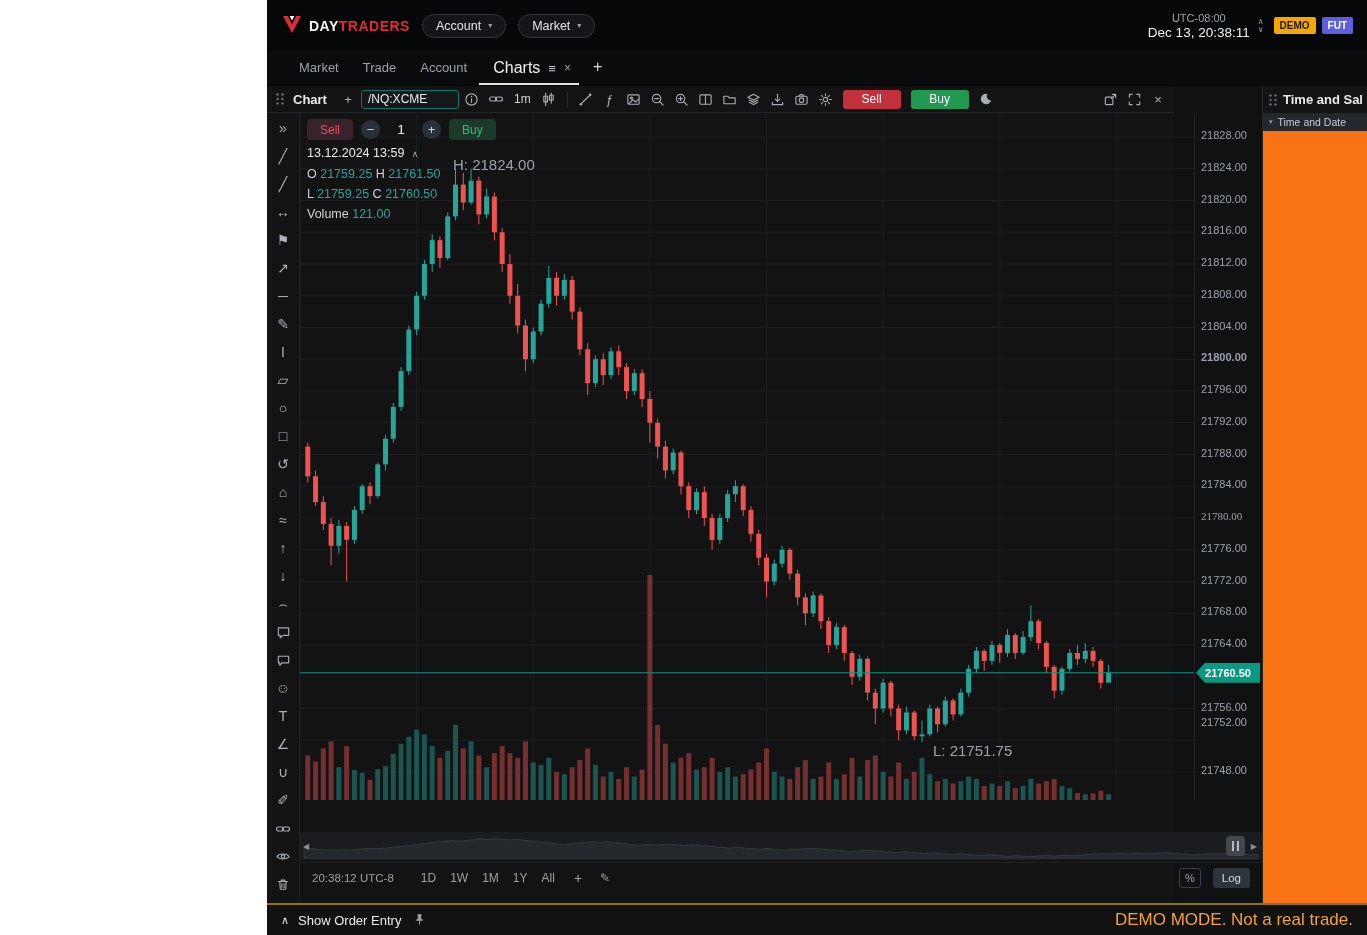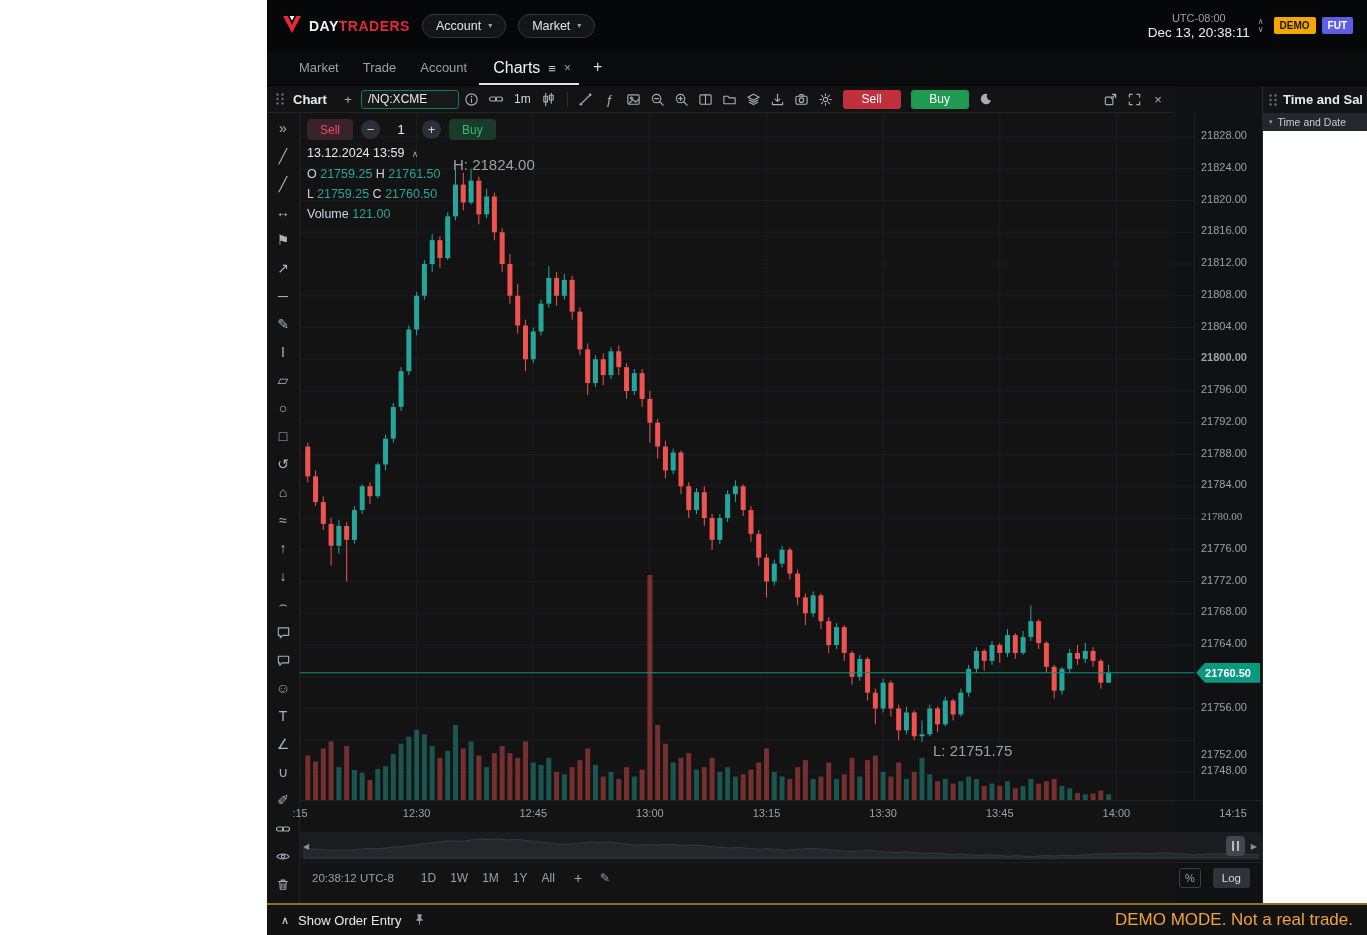--- a/index.html
+++ b/index.html
@@ -88,21 +88,21 @@
   .range-btn { font-size:12px; color:#9ba1a6; padding:2px 7px; cursor:pointer; }
   .badd { color:#9ba1a6; font-size:14px; padding:0 6px; cursor:pointer; }
   .bpencil { color:#9ba1a6; font-size:12px; padding:0 6px; cursor:pointer; }
   .bspacer { flex:1; }
   .pct-btn { width:22px; height:20px; border:1px solid #3a3f46; border-radius:3px; color:#9ba1a6; font-size:11px;
              display:flex; align-items:center; justify-content:center; cursor:pointer; }
   .log-btn { height:20px; padding:0 9px; background:#2f343b; border-radius:3px; color:#d6d9de; font-size:11.5px;
              display:flex; align-items:center; cursor:pointer; margin-left:6px; }
 
   
-  .right-panel { position:absolute; left:995px; top:86px; width:105px; height:817px; background:#ffffff; border-left:1px solid #26282c; }
+  .right-panel { position:absolute; left:995px; top:86px; width:105px; height:817px; background:#f97316; border-left:1px solid #26282c; }
   .rp-header { height:27px; background:#131416; display:flex; align-items:center; padding:0 4px; gap:4px;
                color:#e8eaec; font-weight:700; font-size:13px; white-space:nowrap; overflow:hidden; }
   .rp-colhead { height:18px; background:#24272c; color:#c9cdd3; font-size:10.5px; display:flex; align-items:center;
                 padding:0 6px; gap:5px; cursor:pointer; }
   .rp-colhead .caret { font-size:7px; color:#9aa0a6; }
 
   
   .status { position:absolute; left:0; top:903px; width:1100px; height:32px; background:#121212;
             border-top:2px solid #8f7217; display:flex; align-items:center; padding:0 14px; }
   .soe-chev { color:#dfe2e6; font-size:11px; margin-right:9px; cursor:pointer; }
@@ -772,35 +772,24 @@
         <div class="tick" style="top: 301.75px;">21792.00</div>
         <div class="tick" style="top: 333.5px;">21788.00</div>
         <div class="tick" style="top: 365.25px;">21784.00</div>
         <div class="tick" style="top: 397px; font-family: Liberation Serif, serif;">21780.00</div>
         <div class="tick" style="top: 428.75px;">21776.00</div>
         <div class="tick" style="top: 460.5px;">21772.00</div>
         <div class="tick" style="top: 492.25px;">21768.00</div>
         <div class="tick" style="top: 524px;">21764.00</div>
         <div class="tick" style="top: 555.75px;">21760.00</div>
         <div class="tick" style="top: 587.5px;">21756.00</div>
-        <div class="tick" style="top: 635px;">21752.00</div>
+        <div class="tick" style="top: 603px;">21752.00</div>
         <div class="tick" style="top: 651px;">21748.00</div>
       </div>
 
-    <div class="taxis" id="time-axis">
-        <span class="tlabel" style="left: 0px;">:15</span>
-        <span class="tlabel" style="left: 116.625px;">12:30</span>
-        <span class="tlabel" style="left: 233.25px;">12:45</span>
-        <span class="tlabel" style="left: 349.875px;">13:00</span>
-        <span class="tlabel" style="left: 466.5px;">13:15</span>
-        <span class="tlabel" style="left: 583.125px;">13:30</span>
-        <span class="tlabel" style="left: 699.75px;">13:45</span>
-        <span class="tlabel" style="left: 816.375px;">14:00</span>
-        <span class="tlabel" style="left: 933px;">14:15</span>
-      </div>
 
     <div class="navg">
       <span class="nav-arrow" style="left:3px;">◀</span>
       <svg id="nav-svg" width="962" height="28">
           <path d="M4,26 L4.0,16.2 L13.3,17.0 L22.5,17.7 L31.8,18.4 L41.0,17.8 L50.3,18.2 L59.6,17.3 L68.8,16.5 L78.1,16.8 L87.4,15.8 L96.6,15.0 L105.9,14.0 L115.1,12.9 L124.4,11.6 L133.7,10.5 L142.9,9.5 L152.2,8.8 L161.5,9.3 L170.7,8.0 L180.0,7.0 L189.2,7.6 L198.5,6.9 L207.8,7.9 L217.0,7.4 L226.3,8.5 L235.6,9.5 L244.8,10.5 L254.1,11.4 L263.3,12.5 L272.6,11.6 L281.9,10.8 L291.1,9.9 L300.4,10.5 L309.7,10.0 L318.9,11.0 L328.2,12.2 L337.4,13.3 L346.7,12.5 L356.0,13.0 L365.2,12.3 L374.5,12.8 L383.7,13.5 L393.0,12.9 L402.3,13.8 L411.5,14.5 L420.8,15.3 L430.1,16.0 L439.3,15.4 L448.6,16.5 L457.8,17.3 L467.1,16.7 L476.4,17.5 L485.6,18.2 L494.9,17.5 L504.2,16.8 L513.4,16.5 L522.7,17.3 L531.9,18.0 L541.2,18.8 L550.5,19.5 L559.7,18.9 L569.0,18.5 L578.3,19.3 L587.5,20.0 L596.8,20.5 L606.0,19.9 L615.3,20.8 L624.6,21.5 L633.8,20.9 L643.1,21.8 L652.3,22.5 L661.6,21.9 L670.9,23.0 L680.1,23.5 L689.4,22.7 L698.7,23.5 L707.9,24.2 L717.2,23.6 L726.4,24.4 L735.7,24.3 L745.0,23.5 L754.2,24.0 L763.5,23.3 L772.8,23.7 L782.0,23.0 L791.3,22.3 L800.5,21.7 L809.8,22.0 L819.1,21.5 L828.3,21.8 L837.6,21.2 L846.9,21.8 L856.1,21.3 L865.4,20.8 L874.6,21.4 L883.9,22.2 L893.2,22.9 L902.4,22.3 L911.7,21.8 L921.0,21.9 L930.2,21.7 L939.5,22.0 L948.7,22.7 L958.0,22.4 L958,26 Z" fill="#24272c" stroke="#3a3f46" stroke-width="0.8"></path>
         </svg>
       <span class="nhandle"></span>
       <span class="nav-arrow" style="right:5px;">▶</span>
     </div>
 

